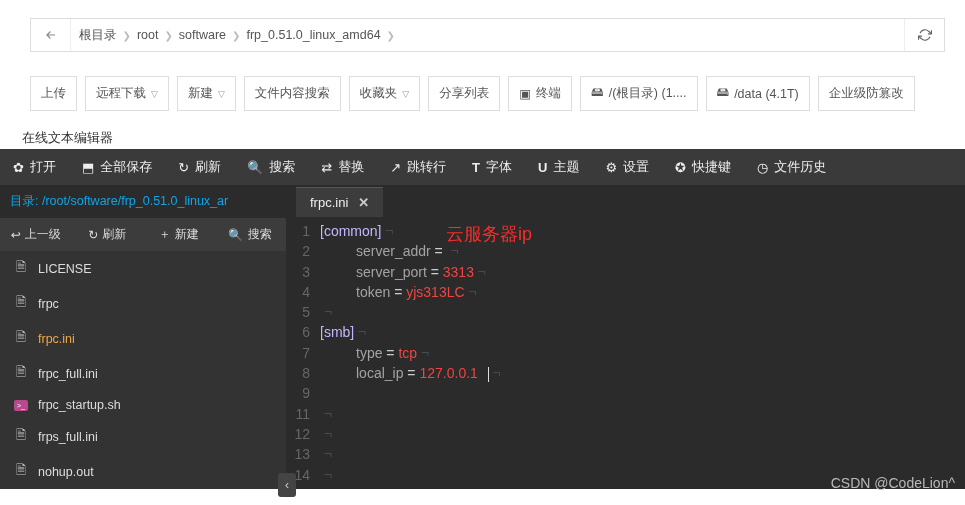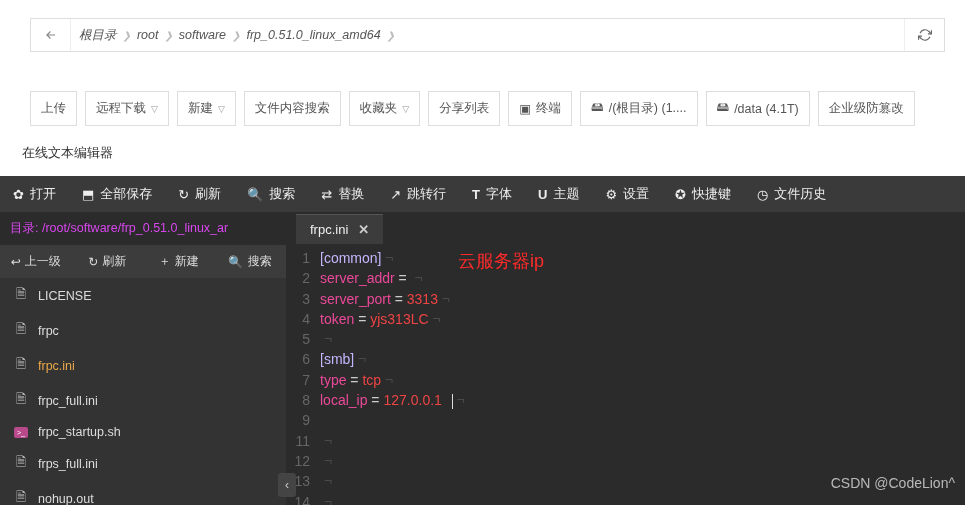--- a/index.html
+++ b/index.html
@@ -1,51 +1,51 @@
 <!DOCTYPE html>
 <html><head>
 <meta charset="utf-8">
 <style>
 * { margin:0; padding:0; box-sizing:border-box; font-family:"Microsoft YaHei","Segoe UI",Arial,sans-serif; }
 body { background:#fff; color:#444; font-size:13px; width:965px; height:505px; overflow:hidden; position:relative; }
 .top-area { padding:18px 20px 0 30px; }
 .breadcrumb-bar { display:flex; align-items:stretch; border:1px solid #ddd; background:#fff; height:34px; }
 .bc-back { width:40px; display:flex; align-items:center; justify-content:center; border-right:1px solid #eee; color:#888; cursor:pointer; }
-.bc-path { flex:1; display:flex; align-items:center; padding:0 8px; gap:6px; color:#555; font-size:12.5px;font-style:italic; }
+.bc-path { flex:1; display:flex; align-items:center; padding:0 8px; gap:6px; color:#555; font-size:12.5px; }
 .bc-seg { cursor:pointer; }
 .bc-sep { color:#bbb; font-size:10px; }
 .bc-refresh { width:40px; display:flex; align-items:center; justify-content:center; border-left:1px solid #eee; color:#666; cursor:pointer; }
-.toolbar { display:flex; gap:8px; margin-top:39px; flex-wrap:nowrap; overflow:hidden; }
+.toolbar { display:flex; gap:8px; margin-top:24px; flex-wrap:nowrap; overflow:hidden; }
 .tbtn { border:1px solid #ddd; background:#fff; padding:6px 10px; font-size:12.5px; color:#555; display:flex; align-items:center; gap:5px; white-space:nowrap; cursor:pointer; }
 .tbtn .caret { font-size:9px; color:#999; }
 .dark-icon { color:#555; }
-.editor-title { padding:18px 0 14px 22px; font-size:13px; color:#333; }
+.editor-title { padding:18px 0 2px 22px; font-size:13px; color:#333; }
 .menubar { background:#3a3a3a; display:flex; color:#eee; font-size:13px; height:36px; white-space:nowrap; overflow:hidden; }
 .mitem { padding:0 13px; display:flex; align-items:center; gap:6px; cursor:pointer; }
 .mitem svg, .mitem .mi { width:14px; height:14px; }
 .workspace { display:flex; height:calc(505px - 36px - 165px); background:#2b2b2b; }
 .sidebar { width:286px; background:#333; color:#ccc; display:flex; flex-direction:column; font-size:12.5px; }
-.side-path { background:#2b2b2b; padding:8px 10px; color:#d946ef; white-space:nowrap; overflow:hidden; text-overflow:ellipsis; font-size:12.5px; }
+.side-path { background:#2b2b2b; padding:8px 10px; color:#0ea5e9; white-space:nowrap; overflow:hidden; text-overflow:ellipsis; font-size:12.5px; }
 .side-ops { background:#3c3c3c; display:flex; padding:4px 0; }
 .sop { flex:1; display:flex; align-items:center; justify-content:center; gap:4px; padding:4px 0; color:#ddd; cursor:pointer; font-size:12px; }
 .filelist { flex:1; overflow:auto; }
 .frow { display:flex; align-items:center; gap:10px; padding:7px 14px; color:#ddd; cursor:pointer; }
 .frow.active { background:#333; color:#e9a84a; }
 .ficon { width:14px; text-align:center; color:#ccc; }
 .ficon.sh { background:#b84a8c; color:#fff; font-size:7px; padding:2px 1px; border-radius:2px; }
 .editor { flex:1; display:flex; flex-direction:column; background:#2b2b2b; position:relative; }
 .tabbar { background:#2b2b2b; height:32px; display:flex; align-items:flex-end; padding-left:10px; }
 .tab { background:#3c3c3c; color:#eee; padding:7px 14px; font-size:13px; display:flex; align-items:center; gap:10px; border-top:1px solid #555; }
 .tab .close { color:#ccc; cursor:pointer; font-weight:bold; }
 .code { flex:1; background:#2b2b2b; font-family:Consolas,Monaco,monospace; font-size:14px; line-height:1.45; padding:4px 0; position:relative; }
 .cl { display:flex; }
 .ln { width:34px; text-align:right; color:#666; padding-right:10px; user-select:none; }
 .ct { color:#ccc; white-space:pre; }
 .k-orange { color:#c4b5fd; }
-.k-teal { color:#ec4899; }
+.k-teal { color:#a3a3a3;margin-left:36px; }
 .k-str { color:#ef4444; }
 .eol { color:#4a4a4a; }
 .cursor { display:inline-block; width:1px; height:15px; background:#ddd; vertical-align:middle; margin-left:2px; }
 .annotation { position:absolute; color:#ff2a2a; font-size:18px; font-weight:500; }
 .collapse-handle { position:absolute; left:278px; bottom:8px; width:18px; height:24px; background:#444; color:#ccc; display:flex; align-items:center; justify-content:center; border-radius:3px; font-size:12px; cursor:pointer; }
 .watermark { position:absolute; right:10px; bottom:14px; color:#b9b9b9; font-size:14px; font-family:Arial; }
 </style>
 </head>
 <body>
 
@@ -207,21 +207,21 @@
   </div>
 
   <div class="editor">
     <div class="tabbar">
       <div class="tab">
         <span>frpc.ini</span>
         <span class="close">✕</span>
       </div>
     </div>
     <div class="code" id="code">
-      <div class="annotation" style="top:4px; left:172px;">云服务器ip</div>
+      <div class="annotation" style="top:4px; left:160px;">云服务器ip</div>
     <div class="cl">
           <div class="ln">1</div>
           <div class="ct"><span class="k-orange">[common]</span><span class="eol"> ¬</span></div>
         </div>
         <div class="cl">
           <div class="ln">2</div>
           <div class="ct"><span class="k-teal">server_addr</span><span> = </span><span class="eol"> ¬</span></div>
         </div>
         <div class="cl">
           <div class="ln">3</div>

